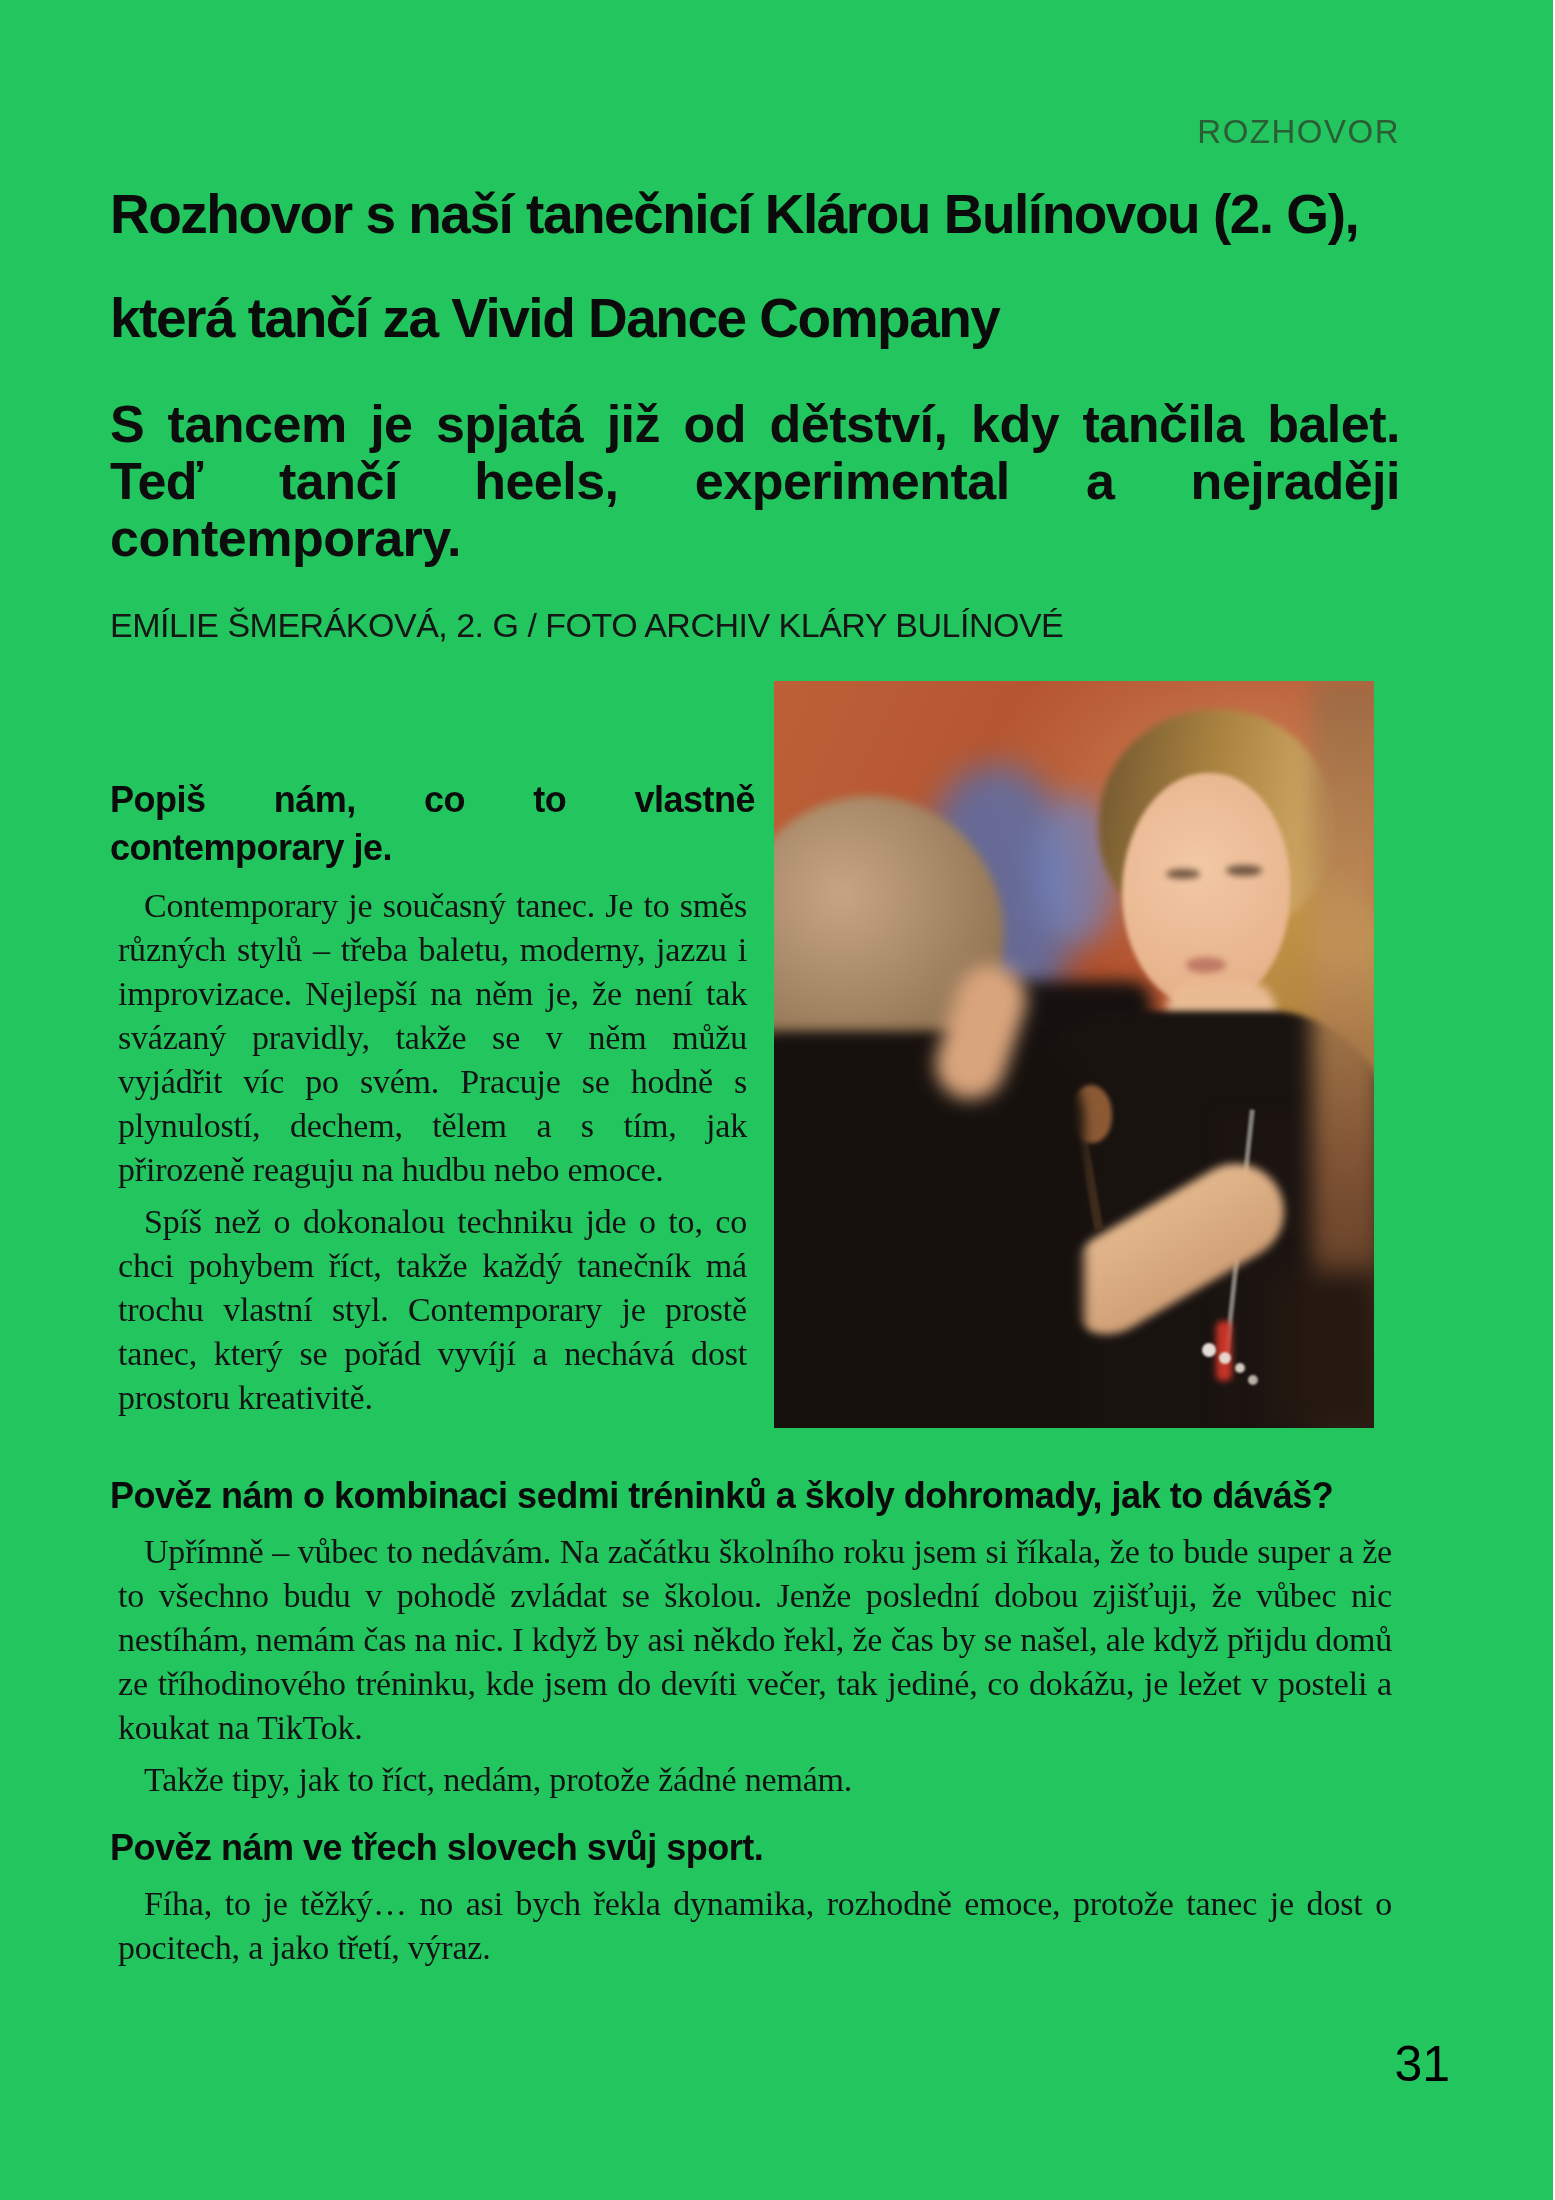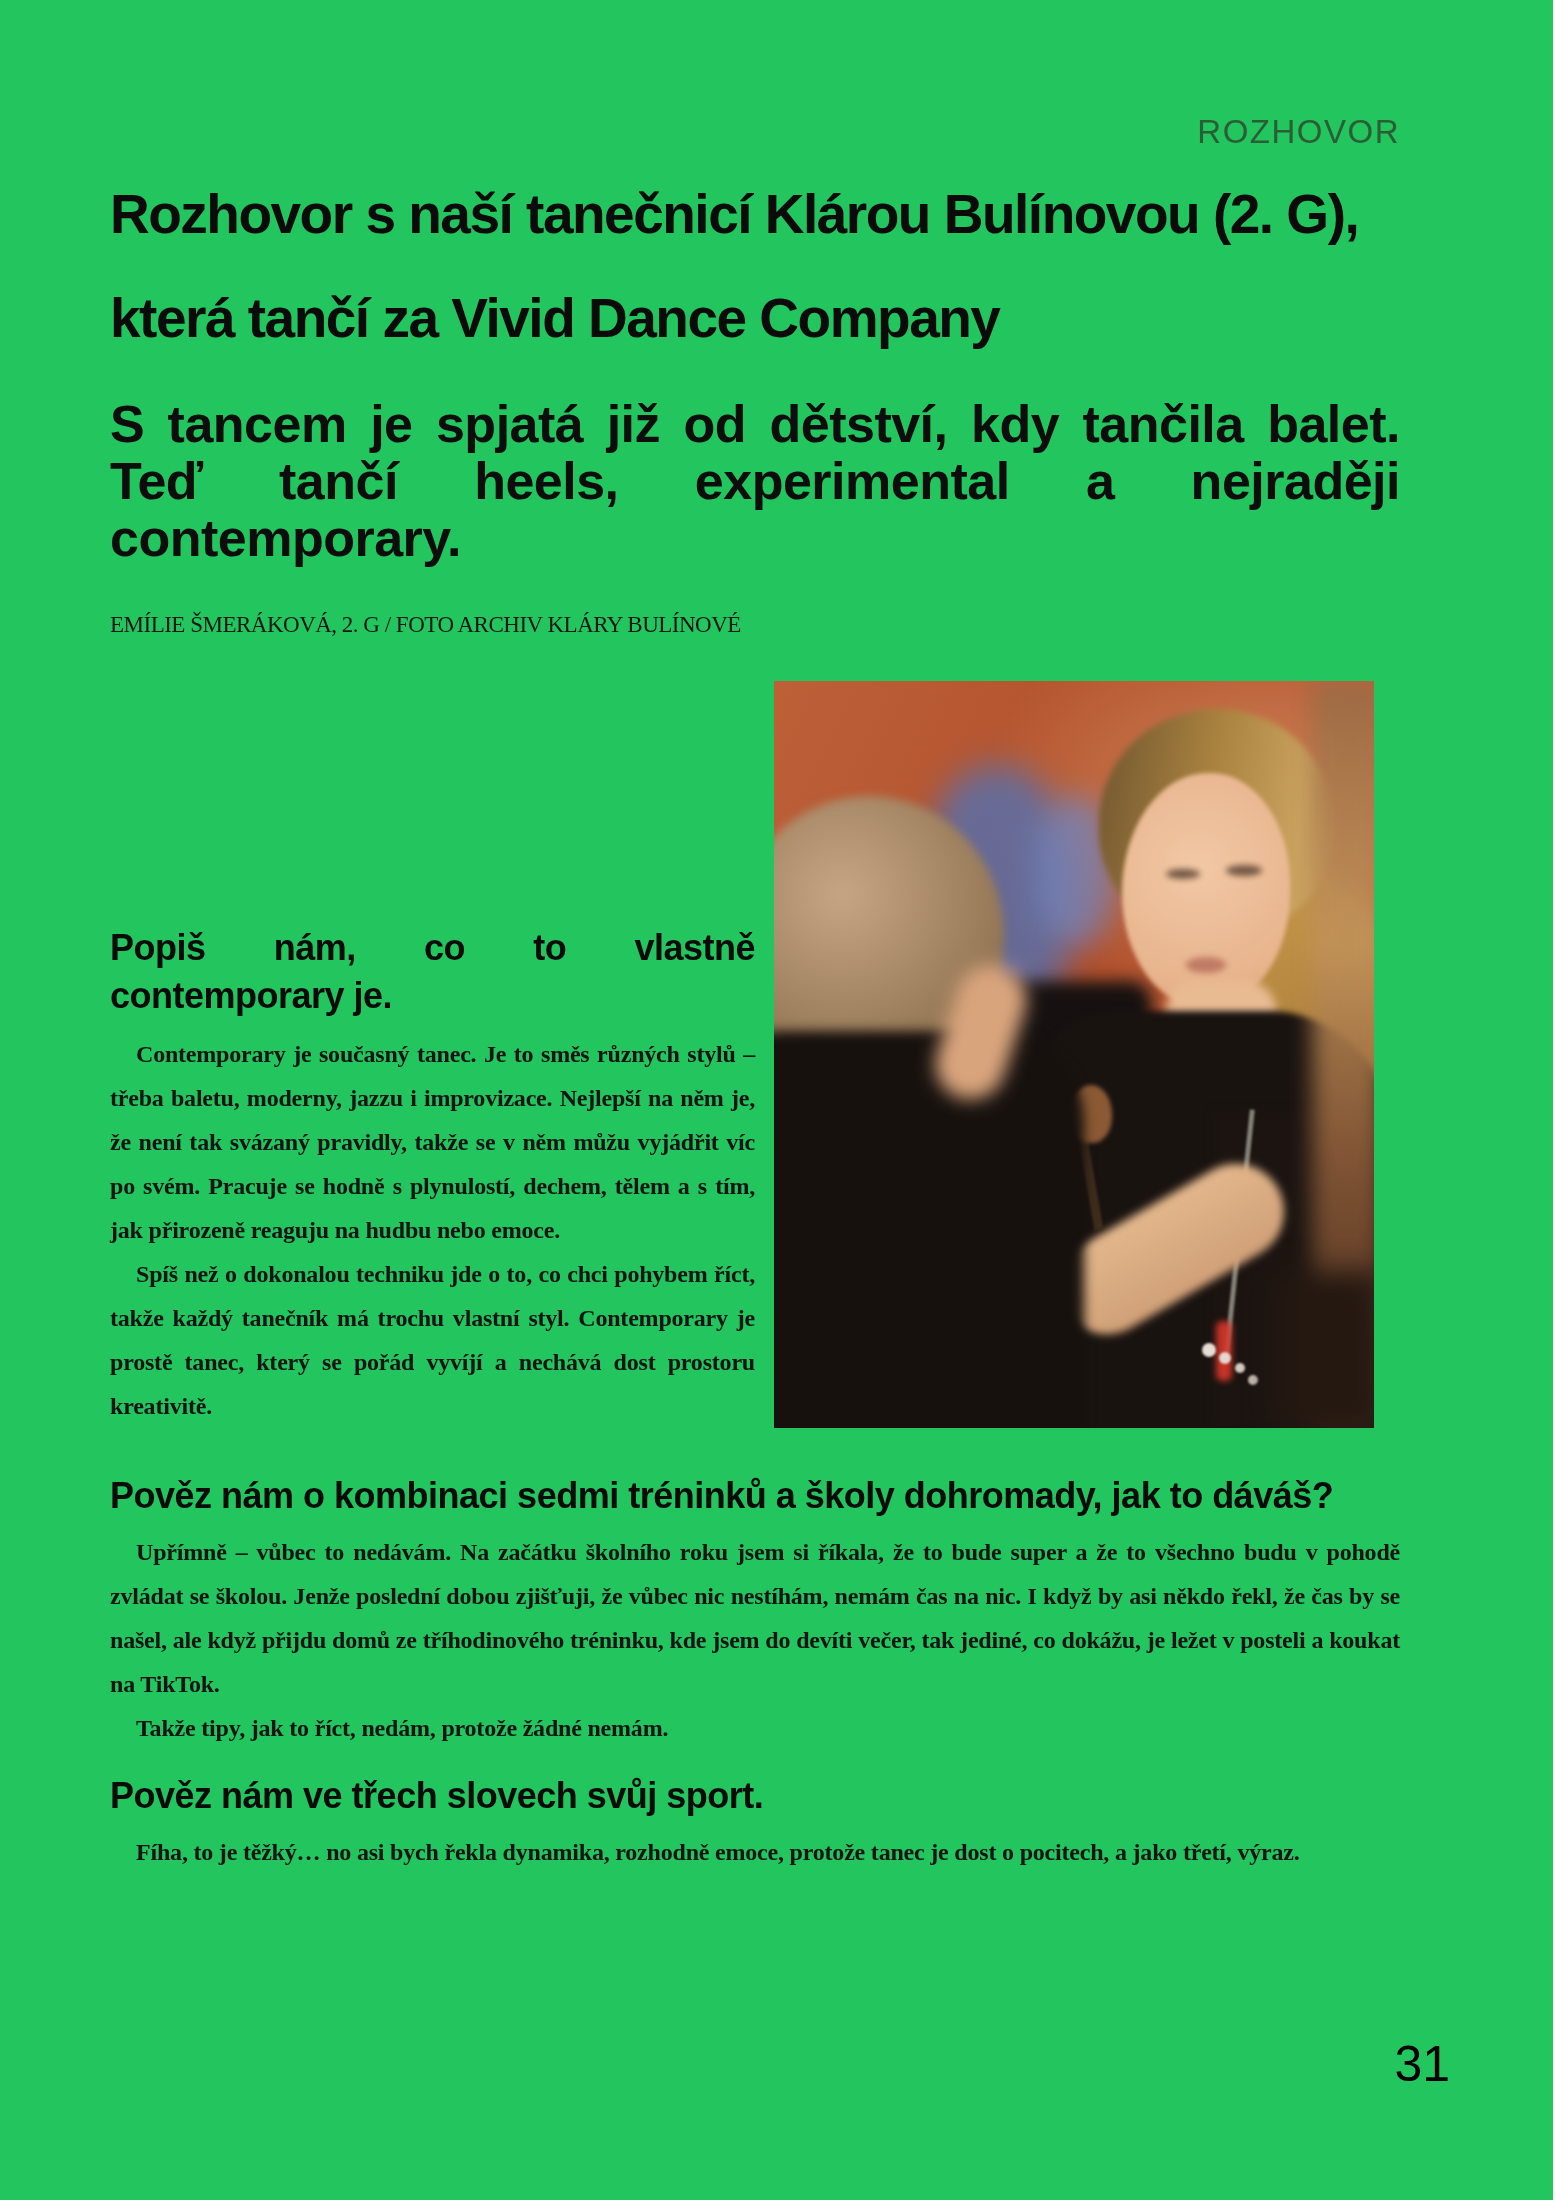--- a/index.html
+++ b/index.html
@@ -39,52 +39,50 @@
     margin: 26px 0 0 0;
     font-size: 52px;
     font-weight: 700;
     line-height: 57px;
     text-align: justify;
     letter-spacing: -0.5px;
     color: #0d0d0d;
   }
   .byline {
     margin-top: 40px;
-    font-size: 23px;
+    font-size: 34px;
     line-height: 36px;
     letter-spacing: -0.5px;
     color: #161616;
-    font-family: Liberation Serif, serif;
   }
   .two-col {
     margin-top: 38px;
     display: flex;
     gap: 19px;
     align-items: flex-end;
   }
   .col-text { width: 645px; }
   .q {
     margin: 0 0 12px 0;
     font-size: 36px;
     font-weight: 700;
     line-height: 48px;
     letter-spacing: -0.5px;
     text-align: justify;
     color: #0b0b0b;
   }
   .serif {
-    margin: 0;
+    margin: 8px;
     font-family: "Liberation Serif", serif;
-    font-size: 24px;
+    font-size: 34px;
     line-height: 44px;
     text-align: justify;
     text-indent: 26px;
     letter-spacing: -0.2px;
     color: #141414;
-    font-weight: bold;
   }
   .qa { margin-top: 44px; }
   .qa .q { margin-bottom: 10px; }
   .qa.second { margin-top: 22px; }
   .pagenum {
     position: absolute;
     top: 2036px;
     right: 103px;
     font-size: 50px;
     line-height: 56px;

